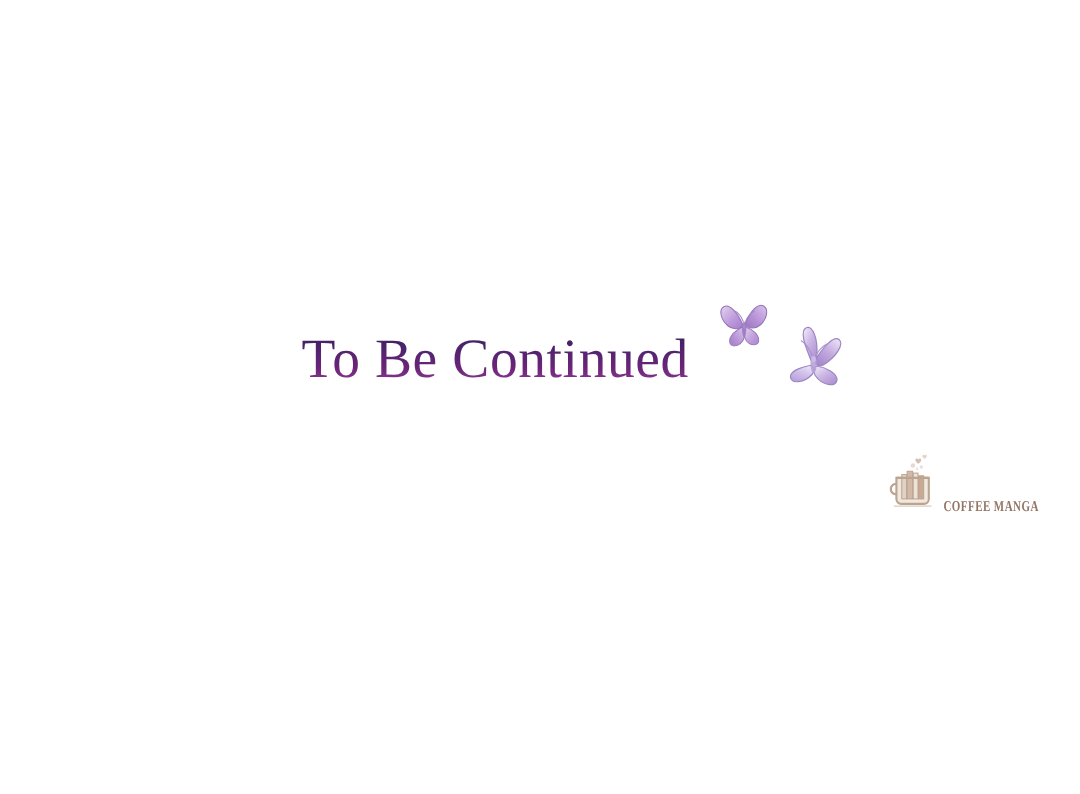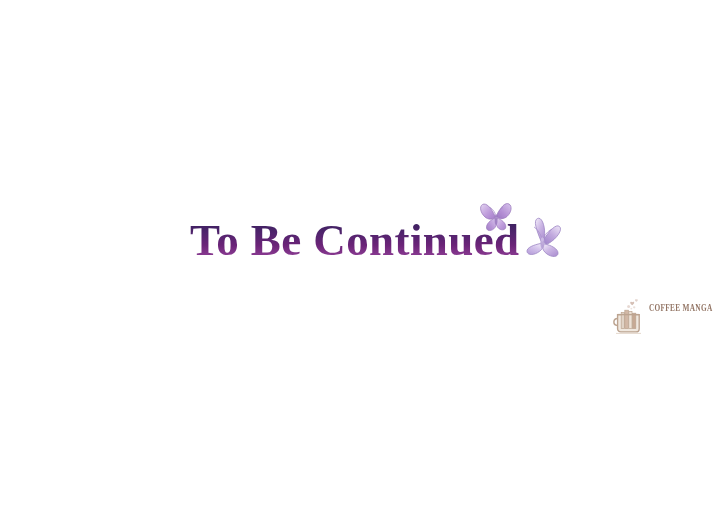--- a/index.html
+++ b/index.html
@@ -26,28 +26,28 @@
   .tbc-block {
     position: absolute;
     left: 0;
     top: 186px;
     width: 720px;
     height: 100px;
   }
 
   .tbc-text {
     position: absolute;
-    left: 190px;
+    left: 201px;
     top: 28px;
     font-family: "Liberation Serif", "DejaVu Serif", serif;
-    font-size: 45px;
+    font-size: 37px;
     line-height: 52px;
     letter-spacing: 0.4px;
     white-space: nowrap;
-    font-weight: 700;
+    font-weight: 400;
     background-image: linear-gradient(
         to bottom,
         #2e1d54 0%,
         #3d2160 18%,
         #52246e 38%,
         #6b2478 60%,
         #8c3c93 82%,
         #a455ab 100%);
     -webkit-background-clip: text;
     background-clip: text;
@@ -68,26 +68,26 @@
   .butterfly.large {
     left: 514px;
     top: 213px;
     width: 58px;
     height: 58px;
   }
 
   
   .watermark {
     position: absolute;
-    left: 610px;
+    left: 590px;
     top: 298px;
     width: 104px;
     height: 44px;
     display: flex;
-    align-items: flex-start;
+    align-items: flex-end;
     opacity: 0.92;
   }
   .wm-mark {
     position: relative;
     width: 38px;
     height: 40px;
     flex: 0 0 38px;
   }
   .wm-label {
     font-family: "Liberation Serif", "DejaVu Serif", serif;

